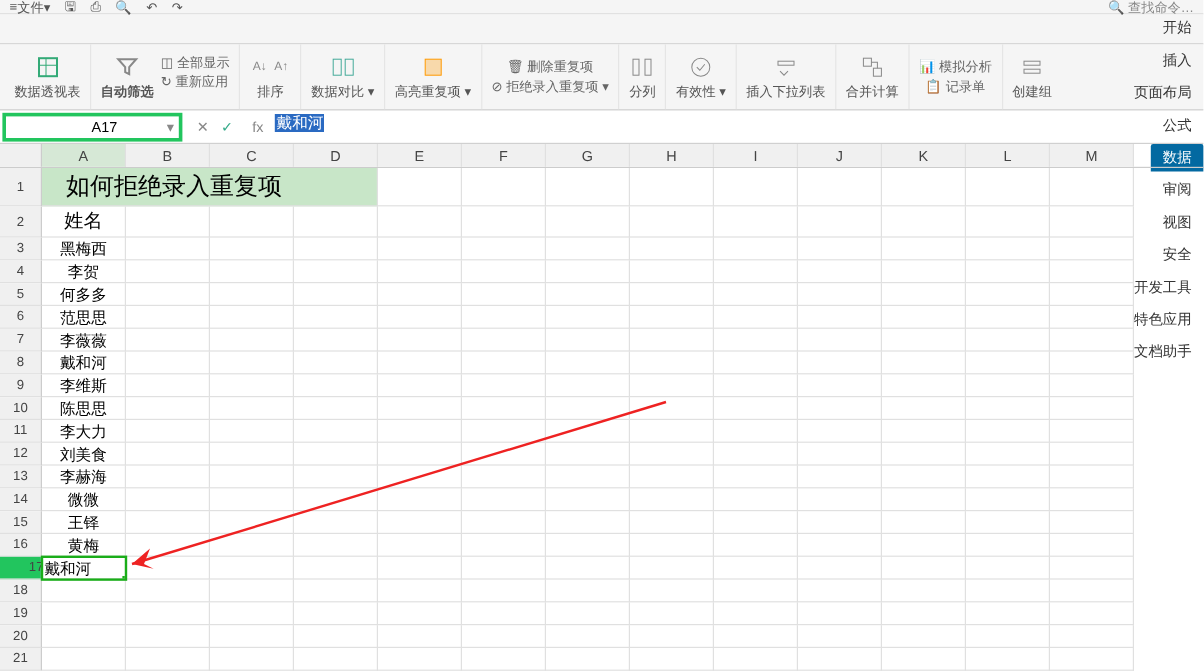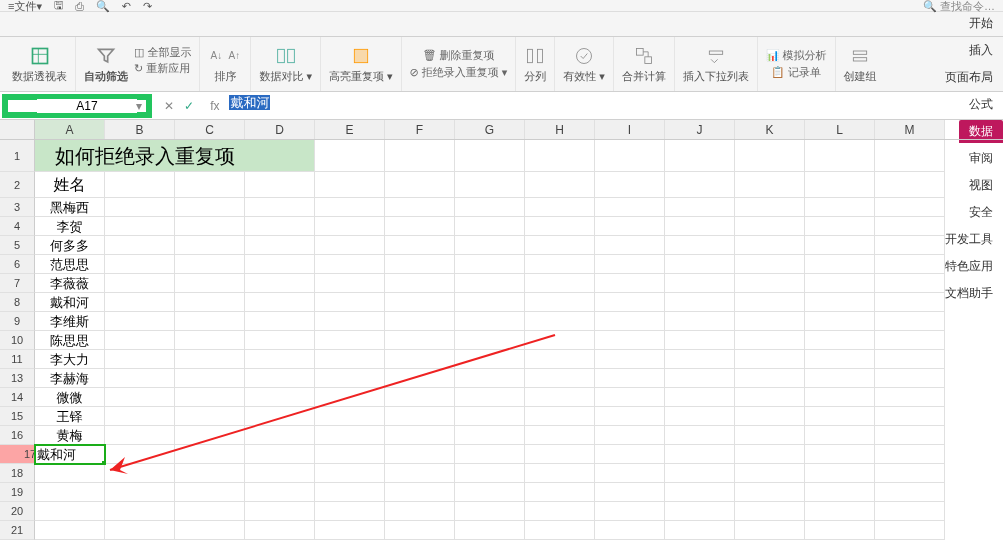--- a/index.html
+++ b/index.html
@@ -1,44 +1,44 @@
 <!DOCTYPE html>
 <html><head>
 <meta charset="utf-8">
 <style>
 *{margin:0;padding:0;box-sizing:border-box;font-family:"Microsoft YaHei",sans-serif;}
 body{width:1003px;height:560px;overflow:hidden;background:#fff;position:relative;}
 .top-bar{height:12px;background:#f5f5f5;border-bottom:1px solid #ddd;display:flex;align-items:center;padding:0 8px;gap:10px;font-size:11px;color:#333;}
 .tabs{height:25px;background:#f5f5f5;display:flex;align-items:flex-end;padding-left:270px;gap:4px;border-bottom:1px solid #d0d0d0;flex-direction:column;}
 .tab{padding:3px 10px;font-size:12px;color:#333;cursor:pointer;}
-.tab.active{background:#be185d;color:#fff;border-radius:2px 2px 0 0;margin-left:12px;}
+.tab.active{background:#0369a1;color:#fff;border-radius:2px 2px 0 0;margin-left:12px;}
 .ribbon{height:55px;background:#f5f5f5;border-bottom:1px solid #d0d0d0;display:flex;align-items:center;padding:0 4px;}
 .rgroup{display:flex;flex-direction:column;align-items:center;padding:0 8px;height:100%;justify-content:center;border-right:1px solid #e5e5e5;font-size:11px;color:#666;}
 .rgroup .ic{width:22px;height:22px;margin-bottom:2px;display:flex;align-items:center;justify-content:center;}
 .rgroup.small{flex-direction:column;justify-content:center;gap:2px;}
 .rlabel{font-size:11px;color:#555;white-space:nowrap;}
 .sub{display:flex;flex-direction:column;gap:1px;font-size:11px;}
 .sub-item{display:flex;align-items:center;gap:3px;white-space:nowrap;color:#666;}
 .formula-row{height:28px;display:flex;align-items:center;border-bottom:1px solid #d0d0d0;font-size:12px;}
-.name-box{width:150px;height:24px;border:6px solid #22c55e;margin:0 2px;display:flex;align-items:center;justify-content:center;position:relative;background:#fff;padding-left:20px;}
+.name-box{width:150px;height:24px;border:3px solid #22c55e;margin:0 2px;display:flex;align-items:center;justify-content:center;position:relative;background:#fff;padding-left:20px;}
 .name-box input{border:none;text-align:center;width:100px;outline:none;font-size:12px;}
 .name-box .dd{position:absolute;right:4px;color:#888;}
 .fx-controls{display:flex;gap:10px;padding:0 10px;color:#888;}
 .fx-controls span{cursor:pointer;}
 .fx-label{color:#888;margin:0 6px;}
 .formula-input{flex:1;height:24px;border:none;outline:none;font-size:13px;padding-left:4px;color:#000;}
 .formula-input .sel{background:#2a6ac2;color:#fff;padding:0 1px;}
 .sheet{position:relative;}
 .col-headers{display:flex;height:20px;border-bottom:1px solid #ccc;}
 .corner{width:35px;border-right:1px solid #ccc;background:#f0f0f0;}
 .ch{width:70px;text-align:center;font-size:12px;color:#444;border-right:1px solid #e0e0e0;line-height:20px;background:#f0f0f0;}
 .ch.active{background:#d6e8d6;}
 .row{display:flex;height:19px;}
 .rh{width:35px;text-align:center;font-size:11px;color:#444;background:#f0f0f0;border-right:1px solid #ccc;border-bottom:1px solid #e0e0e0;line-height:19px;}
-.rh.active{background:#fca5a5;padding-left:24px;}
+.rh.active{background:#22c55e;padding-left:24px;}
 .cell{width:70px;border-right:1px solid #e0e0e0;border-bottom:1px solid #e0e0e0;font-size:13px;text-align:center;line-height:19px;overflow:hidden;}
 .row1{height:32px;}
 .row1 .cell,.row1 .rh{line-height:32px;}
 .title-cell{background:#c8e6c8;font-size:20px;font-weight:400;white-space:nowrap;text-align:left;padding-left:20px;}
 .row2{height:26px;}
 .row2 .cell,.row2 .rh{line-height:26px;}
 .header-cell{font-size:16px;}
 .active-cell{outline:2px solid #1aad19;outline-offset:-1px;position:relative;}
 .active-cell::after{content:"";position:absolute;right:-3px;bottom:-3px;width:5px;height:5px;background:#1aad19;}
 .arrow{position:absolute;pointer-events:none;}
@@ -158,35 +158,35 @@
         <svg class="icon" viewBox="0 0 24 24">
           <circle cx="12" cy="12" r="9" fill="none" stroke="#888"></circle>
           <path d="M8 12l3 3 5-6" stroke="#888" fill="none"></path>
         </svg>
       </div>
     <div class="rlabel"><span>有效性</span> ▾</div>
   </div>
   <div class="rgroup">
     <div class="ic">
         <svg class="icon" viewBox="0 0 24 24">
+          <rect x="4" y="6" width="16" height="4" fill="none" stroke="#888"></rect>
+          <path d="M6 16l4 4 4-4" stroke="#888" fill="none"></path>
+        </svg>
+      </div>
+    <div class="rlabel">插入下拉列表</div>
+  </div>
+  <div class="rgroup">
+    <div class="ic">
+        <svg class="icon" viewBox="0 0 24 24">
           <rect x="3" y="3" width="8" height="8" fill="none" stroke="#888"></rect>
           <rect x="13" y="13" width="8" height="8" fill="none" stroke="#888"></rect>
           <path d="M11 7h6v6" stroke="#888" fill="none"></path>
         </svg>
       </div>
     <div class="rlabel">合并计算</div>
-  </div>
-  <div class="rgroup">
-    <div class="ic">
-        <svg class="icon" viewBox="0 0 24 24">
-          <rect x="4" y="6" width="16" height="4" fill="none" stroke="#888"></rect>
-          <path d="M6 16l4 4 4-4" stroke="#888" fill="none"></path>
-        </svg>
-      </div>
-    <div class="rlabel">插入下拉列表</div>
   </div>
   <div class="rgroup small" style="padding:0 8px;">
     <div class="sub-item">
         <span>📊</span>
         <span>模拟分析</span>
       </div>
     <div class="sub-item">
         <span>📋</span>
         <span>记录单</span>
       </div>
@@ -401,20 +401,36 @@
         <div class="cell"></div>
         <div class="cell"></div>
         <div class="cell"></div>
         <div class="cell"></div>
         <div class="cell"></div>
         <div class="cell"></div>
         <div class="cell"></div>
         <div class="cell"></div>
       </div>
       <div class="row">
+        <div class="rh">12</div>
+        <div class="cell">刘美食</div>
+        <div class="cell"></div>
+        <div class="cell"></div>
+        <div class="cell"></div>
+        <div class="cell"></div>
+        <div class="cell"></div>
+        <div class="cell"></div>
+        <div class="cell"></div>
+        <div class="cell"></div>
+        <div class="cell"></div>
+        <div class="cell"></div>
+        <div class="cell"></div>
+        <div class="cell"></div>
+      </div>
+      <div class="row">
         <div class="rh">13</div>
         <div class="cell">李赫海</div>
         <div class="cell"></div>
         <div class="cell"></div>
         <div class="cell"></div>
         <div class="cell"></div>
         <div class="cell"></div>
         <div class="cell"></div>
         <div class="cell"></div>
         <div class="cell"></div>

